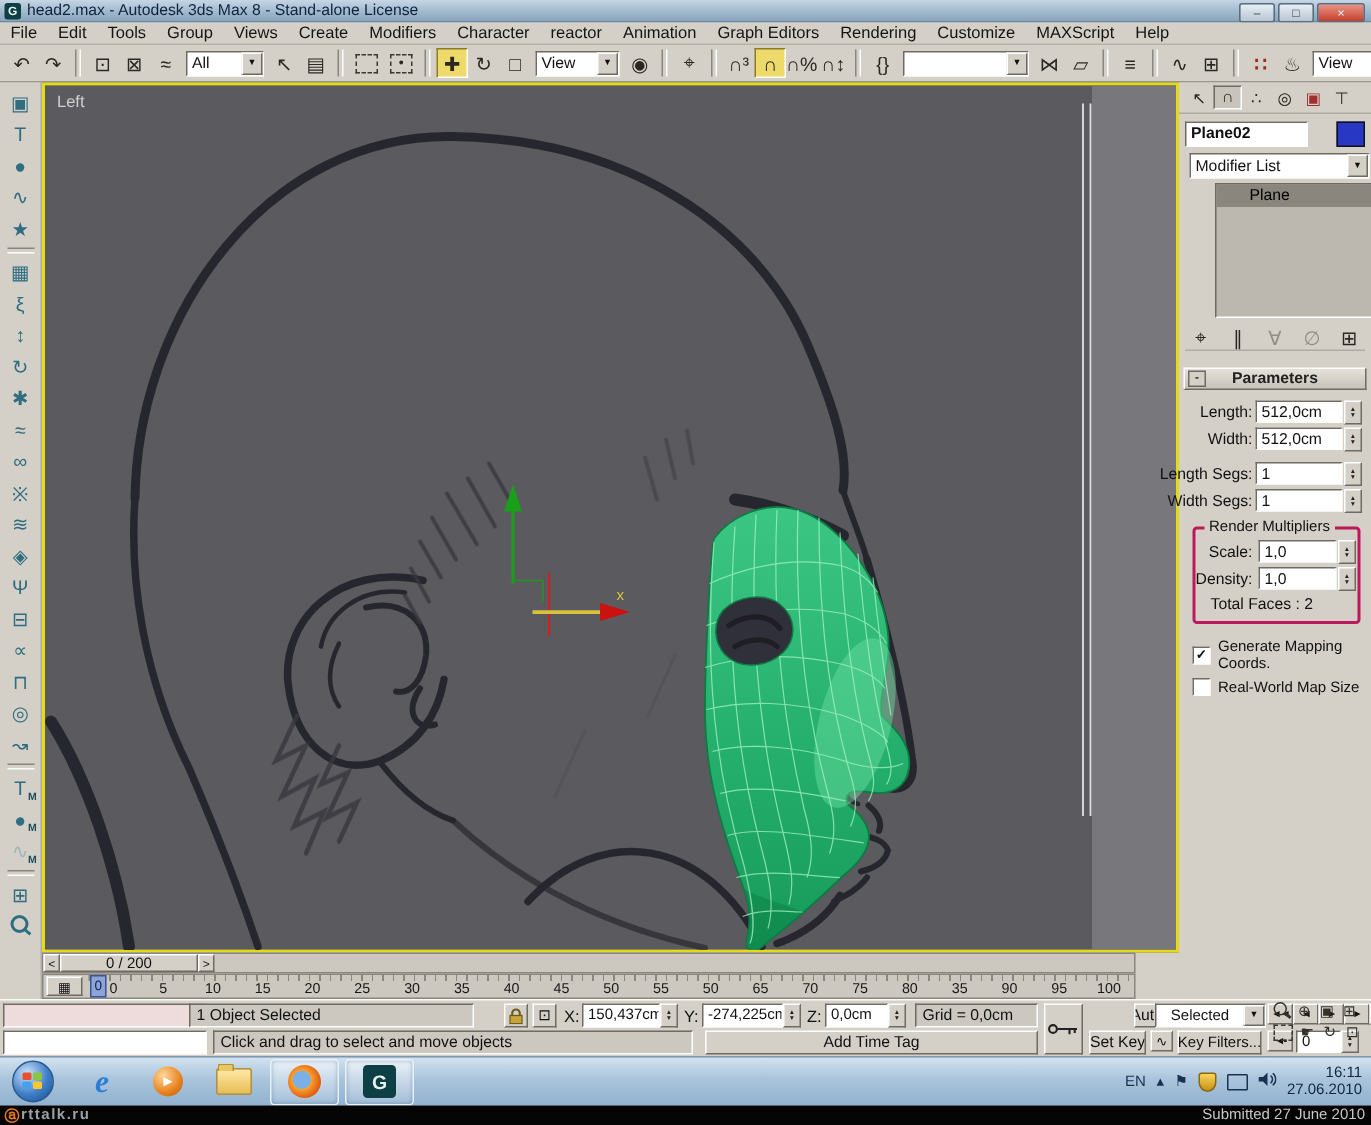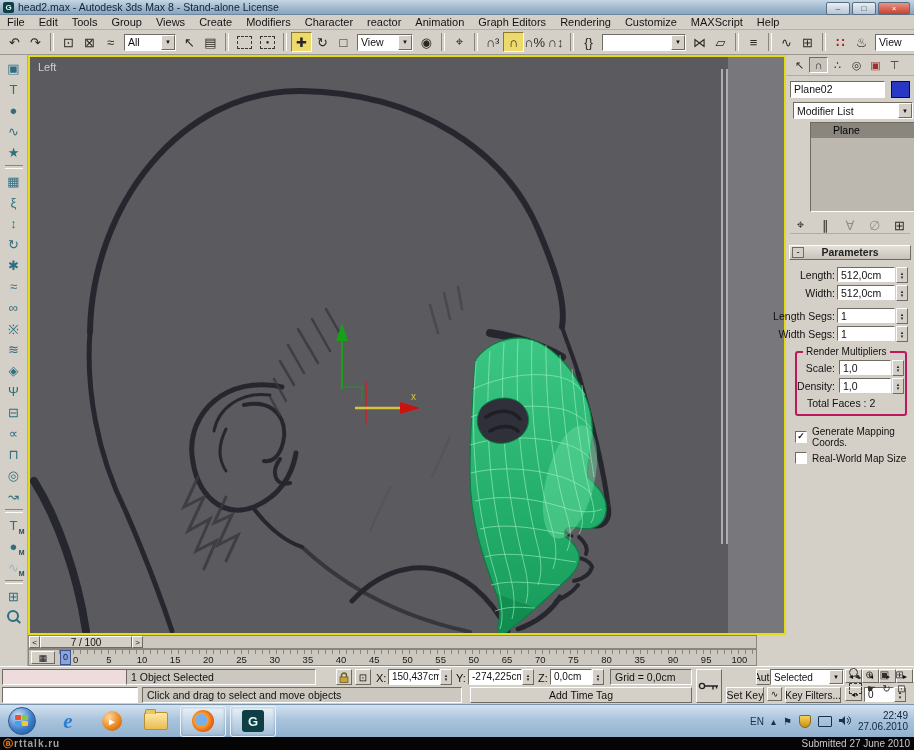--- a/index.html
+++ b/index.html
@@ -368,21 +368,21 @@
   <div class="cmdpanel">
     <div class="tabs">
         <span class="tabicon">↖</span>
         <span class="tabicon activetab">∩</span>
         <span class="tabicon">∴</span>
         <span class="tabicon">◎</span>
         <span class="tabicon disp">▣</span>
         <span class="tabicon">⊤</span>
       </div>
     <div class="abs" style="left:4px;top:26px;width:120px;height:17px;">
-      <span class="field" style="width:95px;height:17px;">Plane02</span>
+      <span class="field" style="width:82px;height:17px;font-weight:bold;">Plane02</span>
       <span class="abs" style="right:0;top:0;width:17px;height:15px;background:#2838c4;border:1px solid #111;"></span>
     </div>
     <div class="combo abs" style="left:4px;top:47px;width:120px;">
       <span class="combo-text" style="flex:1;">Modifier List</span>
       <span class="combo-btn">▼</span>
     </div>
     <div class="abs sunken" style="left:4px;top:67px;width:120px;height:90px;background:#bcb8b0;margin-left:20px;">
       <div style="height:15px;background:#8a867e;color:#000;font-size:10.5px;padding-left:22px;line-height:15px;">Plane</div>
     </div>
     <div class="abs" style="left:4px;top:160px;width:120px;height:18px;display:flex;justify-content:space-between;border-bottom:1px solid #b0aca4;">
@@ -456,21 +456,21 @@
       </div>
       <div class="cbrow">
         <span class="cb"></span>
         <span style="font-size:10px;">Real-World Map Size</span>
       </div>
     </div>
   </div>
 
   <div class="timeslider">
     <span class="tsbtn">&lt;</span>
-    <span class="tshandle">7 / 100</span>
+    <span class="tshandle">0 / 200</span>
     <span class="tsbtn">&gt;</span>
   </div>
 
   <div class="trackbar">
     <span class="raised abs" style="left:2px;top:1px;width:24px;height:13px;font-size:9px;">▦</span>
     <div class="ruler">
         <span class="tick">0</span>
         <span class="tick">5</span>
         <span class="tick">10</span>
         <span class="tick">15</span>
@@ -529,21 +529,21 @@
     <div class="raised stext abs" style="left:470px;top:20px;width:222px;height:16px;text-align:center;">Add Time Tag</div>
     <span class="raised abs" style="left:696px;top:2px;width:26px;height:34px;">
       <svg width="22" height="12" viewBox="0 0 22 12">
         <circle cx="4" cy="6" r="2.6" fill="none" stroke="#222" stroke-width="1.4"></circle>
         <path d="M7,6 H20 M15,6 v3.5 M18.5,6 v2.6" stroke="#222" stroke-width="1.4" fill="none"></path>
       </svg>
     </span>
     <div class="raised stext abs" style="left:756px;top:2px;width:38px;height:16px;justify-content:center;">Auto Key</div>
     <div class="raised stext abs" style="left:726px;top:20px;width:38px;height:16px;justify-content:center;">Set Key</div>
     <div class="combo abs" style="left:767px;top:2px;width:74px;height:16px;">
-      <span class="combo-text" style="flex:1;font-size:10px;">Selected</span>
+      <span class="combo-text" style="flex:1;font-size:10px;text-align:center;">Selected</span>
       <span class="combo-btn" style="height:14px;">▼</span>
     </div>
     <span class="raised abs tbtn" style="left:767px;top:20px;width:15px;font-size:9px;letter-spacing:0;">∿</span>
     <div class="raised stext abs" style="left:785px;top:20px;width:56px;height:16px;justify-content:center;font-size:10px;">Key Filters...</div>
     <span class="strip abs" style="left:845px;top:2px;">
         <span class="raised tbtn">◄◄</span>
         <span class="raised tbtn">◄</span>
         <span class="raised tbtn">►</span>
         <span class="raised tbtn">►</span>
         <span class="raised tbtn">►►</span>
@@ -602,21 +602,21 @@
       <span>⚑</span>
       <span class="shield"></span>
       <span style="width:12px;height:9px;border:1px solid #16324e;border-radius:1px;display:inline-block;"></span>
       <span>
         <svg width="12" height="11" viewBox="0 0 12 11">
             <polygon points="0,4 3,4 6,1 6,10 3,7 0,7" fill="#16324e"></polygon>
             <path d="M8,3 a3,3 0 0 1 0,5 M9.5,1.5 a5,5 0 0 1 0,8" stroke="#16324e" fill="none" stroke-width="1"></path>
           </svg>
       </span>
       <span class="clock">
-        <div>22:49</div>
+        <div>16:11</div>
         <div>27.06.2010</div>
       </span>
     </span>
   </div>
 
   <div class="blackbar">
     <span class="wm-a">ⓐ</span>
     <span class="wm-rest">rttalk.ru</span>
     <span class="submitted">Submitted 27 June 2010</span>
   </div>

